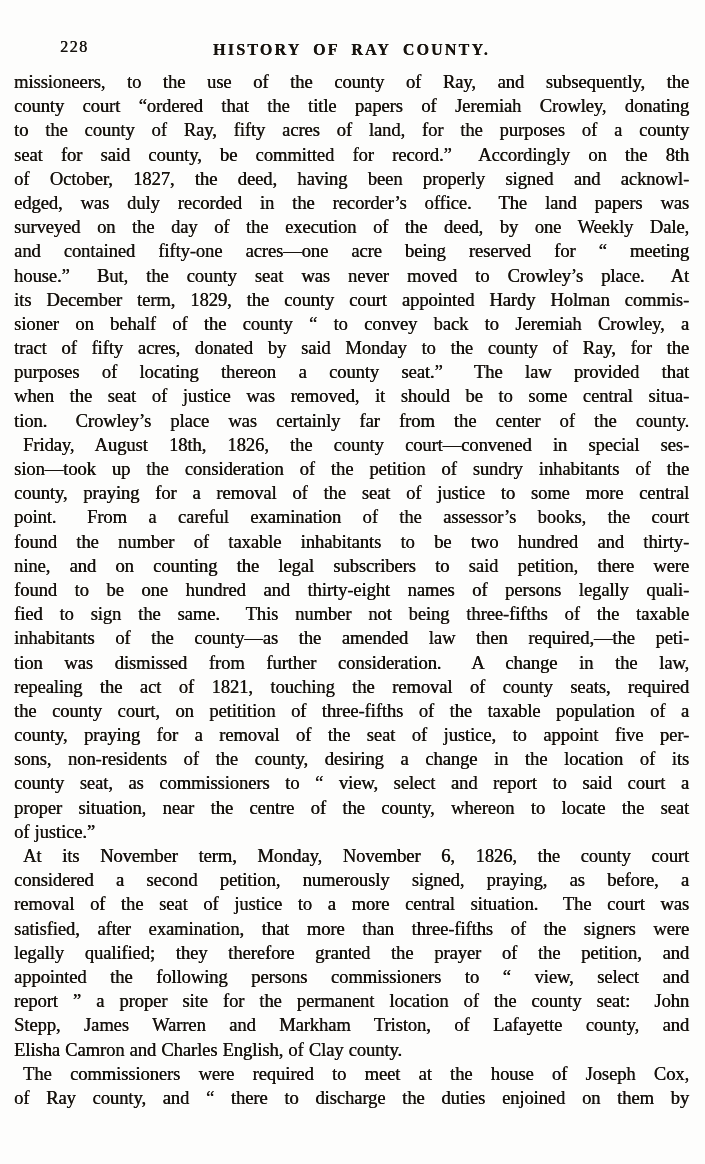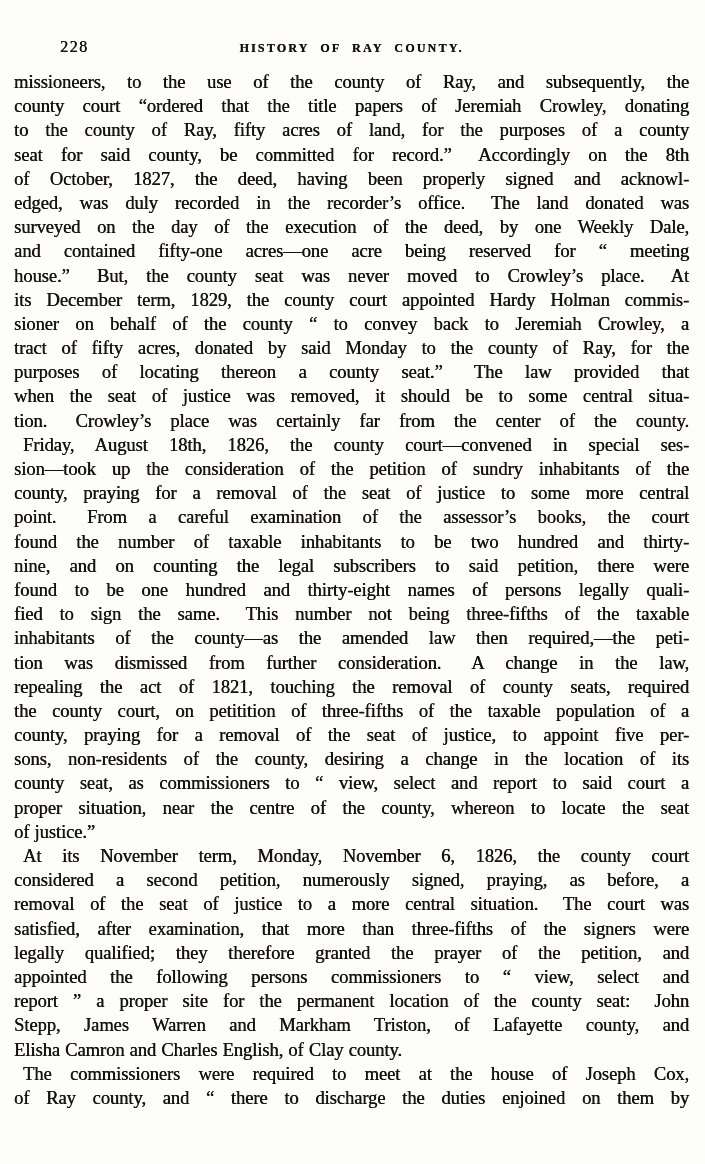--- a/index.html
+++ b/index.html
@@ -29,21 +29,21 @@
     top: 38px;
     font-size: 16px;
     letter-spacing: 1.5px;
     text-shadow: 0.4px 0 0 currentColor;
     margin-left: 36px;
   }
   .running-header {
     display: block;
     text-align: center;
     margin-top: 41px;
-    font-size: 12px;
+    font-size: 16px;
     font-weight: 700;
     letter-spacing: 2.2px;
     word-spacing: 6px;
     text-shadow: 0.3px 0 0 currentColor;
   }
   .page-body {
     position: absolute;
     top: 70px;
     left: 14px;
     width: 675px;
@@ -79,21 +79,21 @@
     <span class="page-number">228</span>
     <span class="running-header">HISTORY OF RAY COUNTY.</span>
   </header>
   <main class="page-body">
       <div class="para">
         <div class="line">missioneers, to the use of the county of Ray, and subsequently, the</div>
         <div class="line">county court “ordered that the title papers of Jeremiah Crowley, donating</div>
         <div class="line">to the county of Ray, fifty acres of land, for the purposes of a county</div>
         <div class="line">seat for said county, be committed for record.”  Accordingly on the 8th</div>
         <div class="line">of October, 1827, the deed, having been properly signed and acknowl-</div>
-        <div class="line">edged, was duly recorded in the recorder’s office.  The land donated was</div>
+        <div class="line">edged, was duly recorded in the recorder’s office.  The land papers was</div>
         <div class="line">surveyed on the day of the execution of the deed, by one Weekly Dale,</div>
         <div class="line">and contained fifty-one acres—one acre being reserved for “ meeting</div>
         <div class="line">house.”  But, the county seat was never moved to Crowley’s place.  At</div>
         <div class="line">its December term, 1829, the county court appointed Hardy Holman commis-</div>
         <div class="line">sioner on behalf of the county “ to convey back to Jeremiah Crowley, a</div>
         <div class="line">tract of fifty acres, donated by said Monday to the county of Ray, for the</div>
         <div class="line">purposes of locating thereon a county seat.”  The law provided that</div>
         <div class="line">when the seat of justice was removed, it should be to some central situa-</div>
         <div class="line">tion.  Crowley’s place was certainly far from the center of the county.</div>
       </div>

